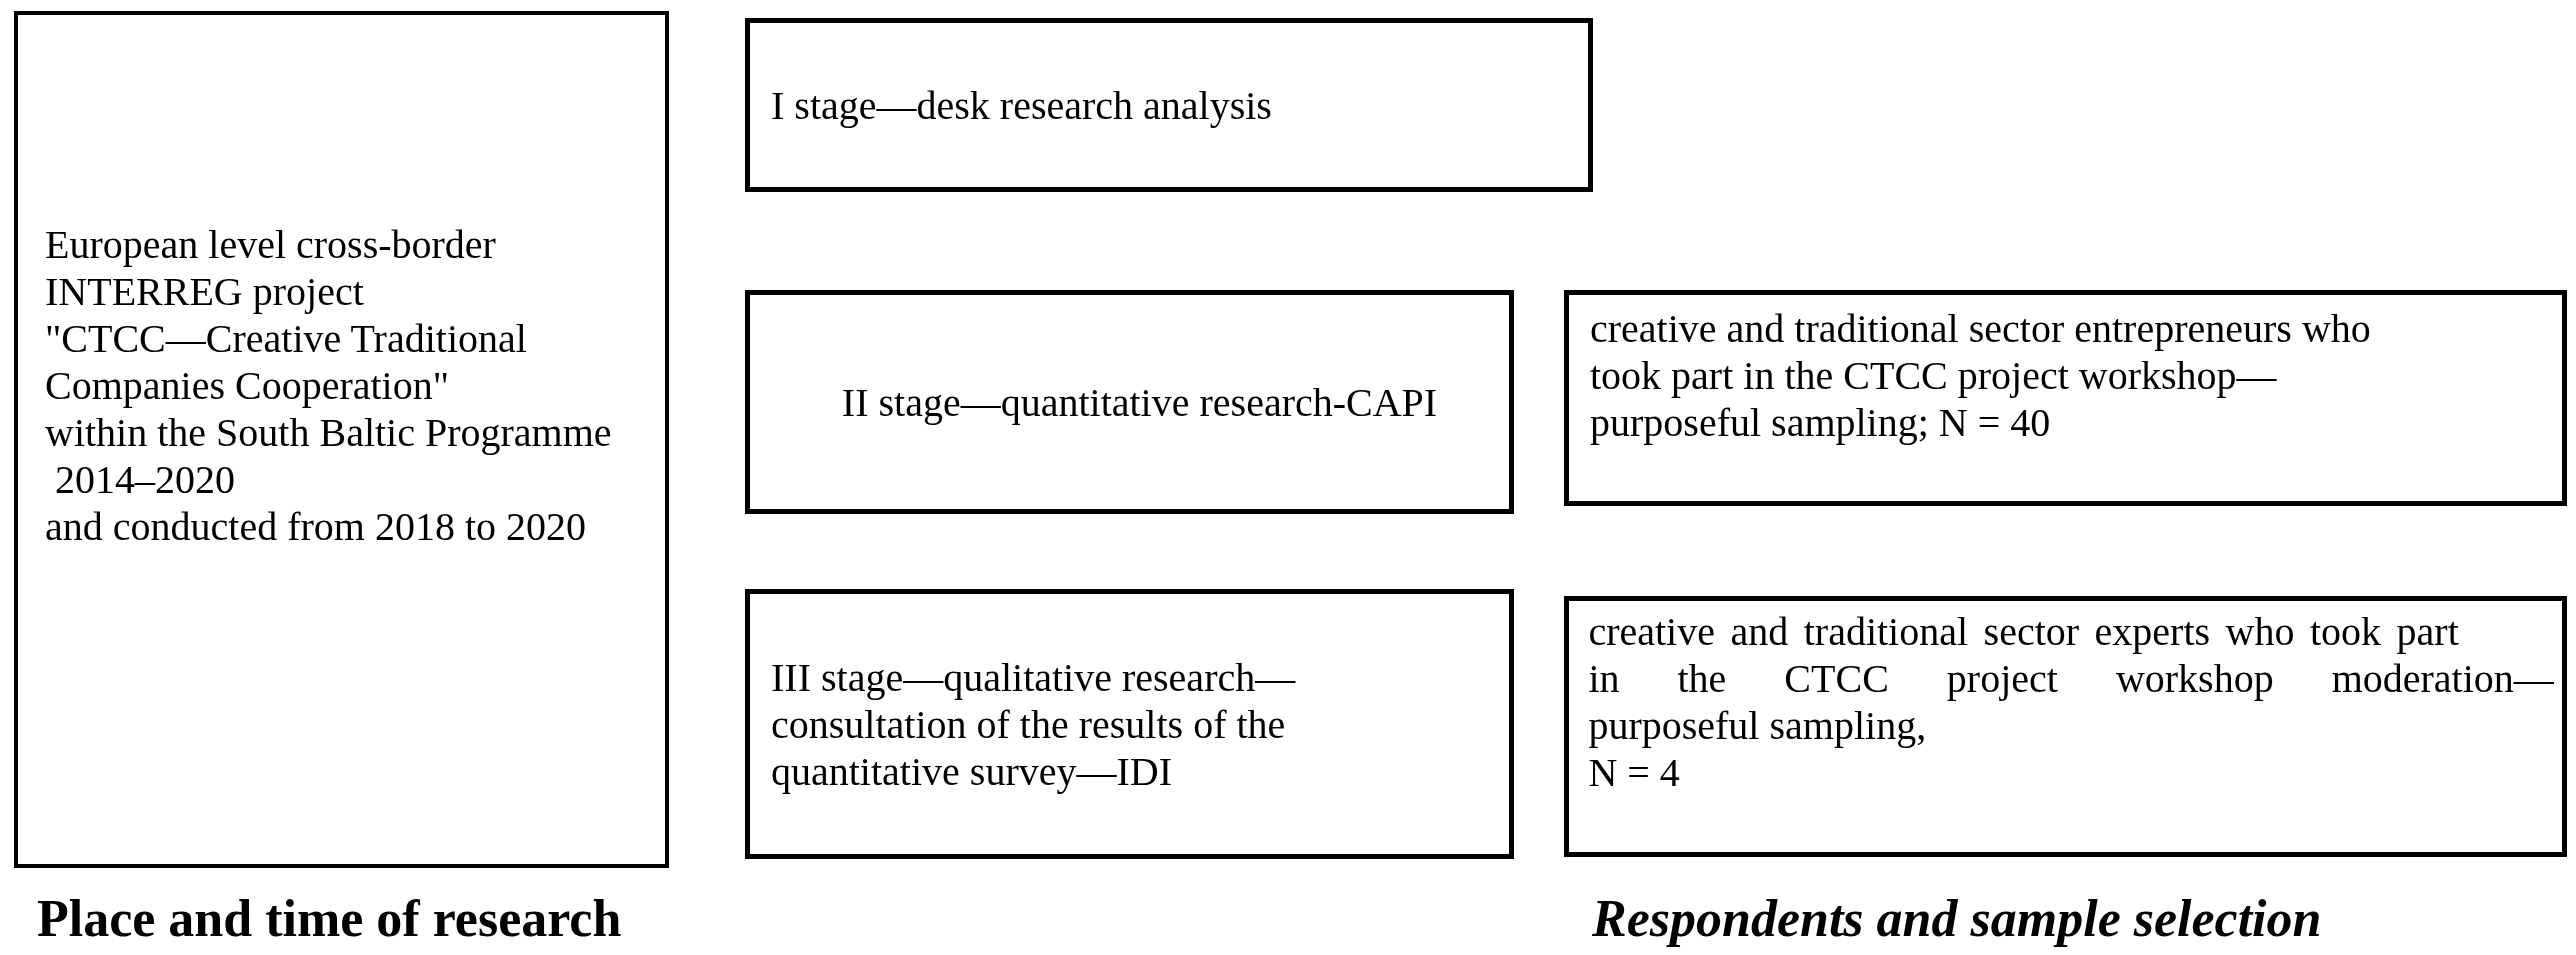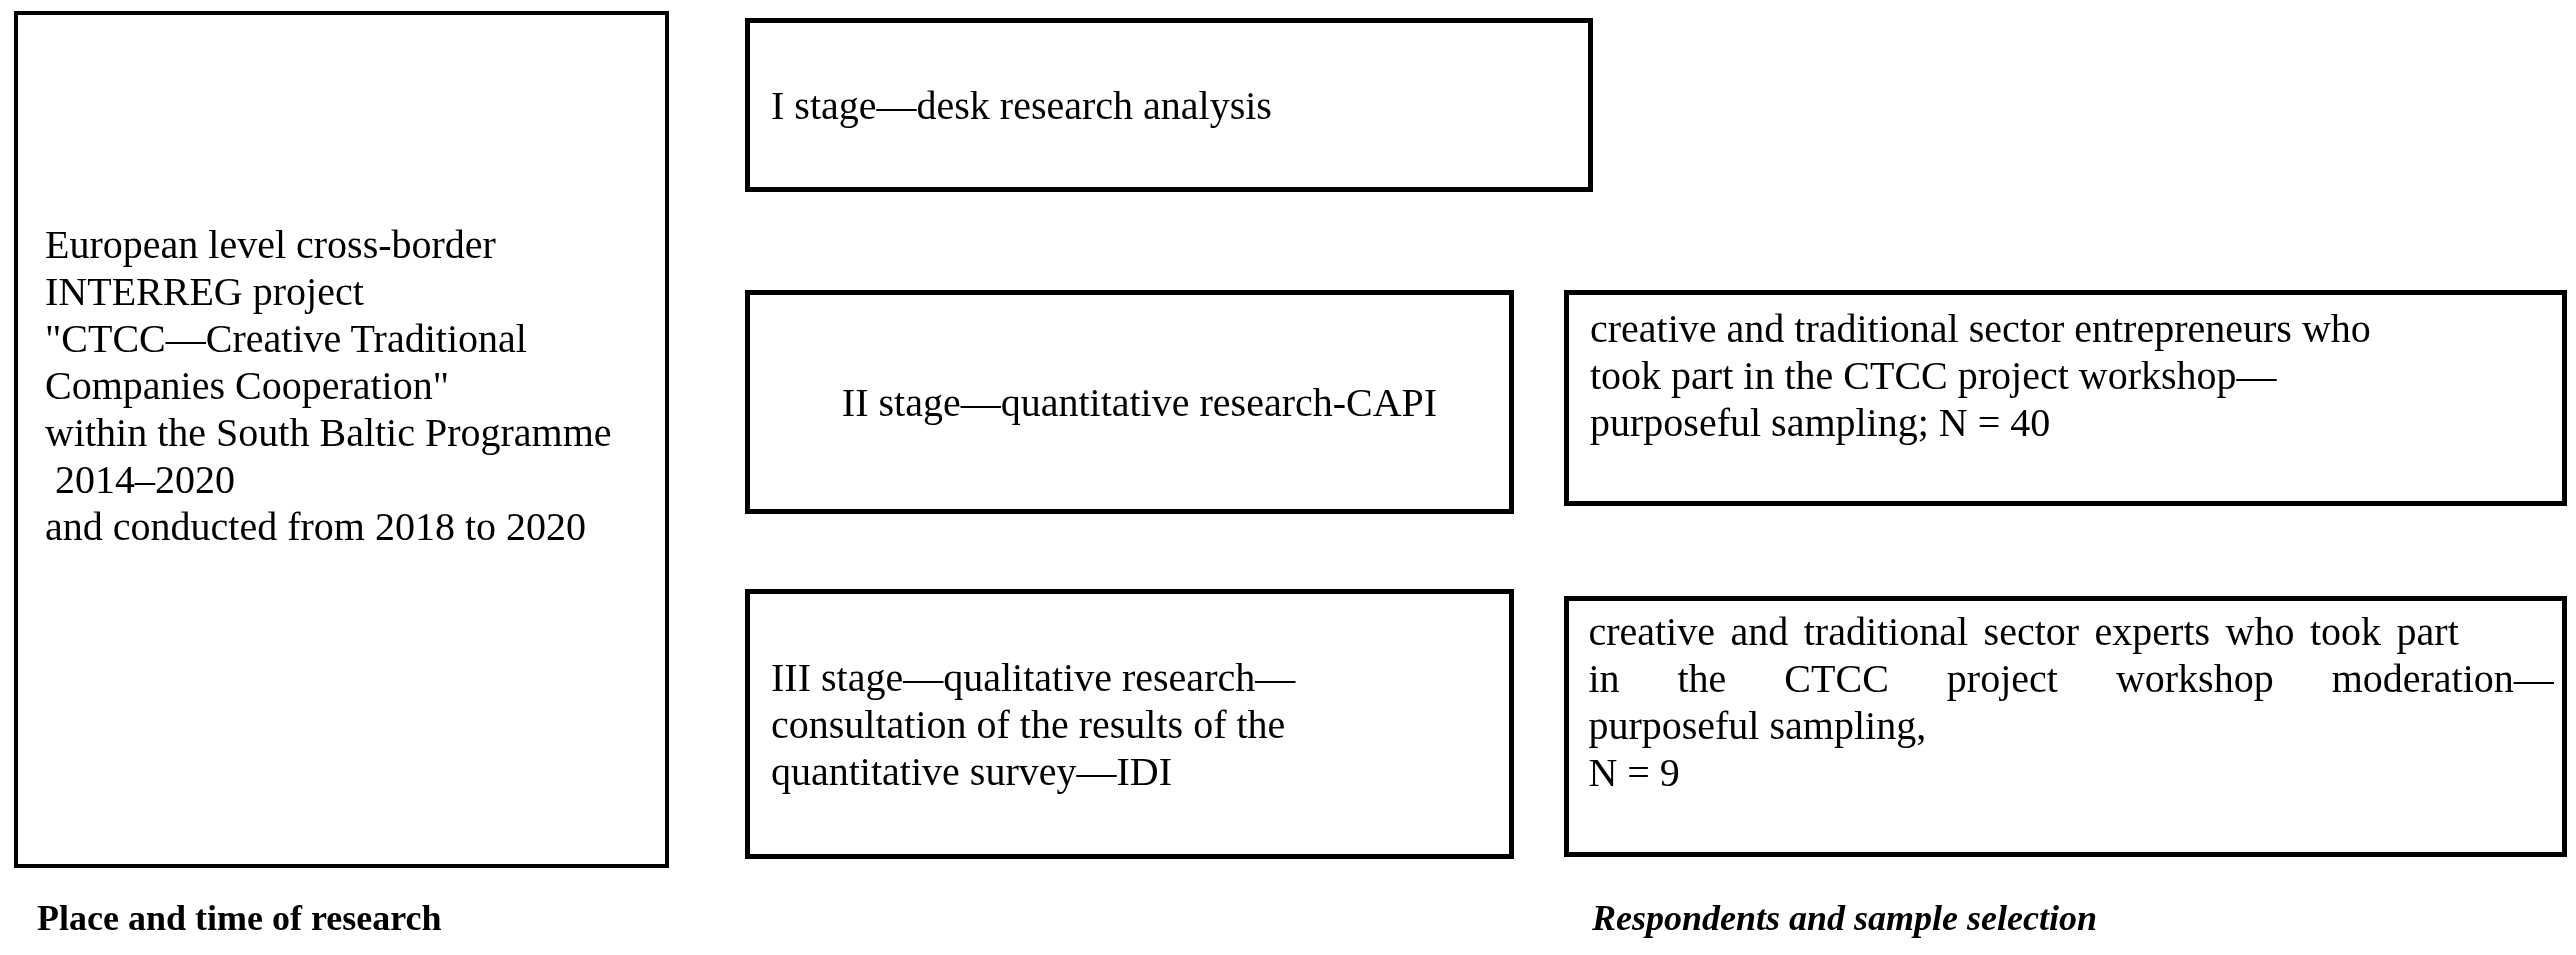--- a/index.html
+++ b/index.html
@@ -67,21 +67,21 @@
   .box-r2 {
     left: 1564px; top: 596px;
     width: 1003px; height: 261px;
     padding: 7px 21px 0 19.4px;
   }
   .ws-sm { word-spacing: 5.5px; }
   .ws-lg { word-spacing: 48px; }
   .col-label {
     position: absolute;
     top: 895px;
-    font-size: 36px;
+    font-size: 52px;
     line-height: 47px;
     font-weight: bold;
     color: #000000;
     white-space: nowrap;
   }
   .label-left  { left: 37px; }
   .label-mid   { left: 779px; }
   .label-right { left: 1592px; font-style: italic; }
 </style>
 </head>
@@ -116,20 +116,20 @@
   <div class="fig-box box-r1 box-text">
     <div class="line">creative and traditional sector entrepreneurs who</div>
     <div class="line">took part in the CTCC project workshop—</div>
     <div class="line">purposeful sampling; N = 40</div>
   </div>
 
   <div class="fig-box box-r2 box-text">
     <div class="line ws-sm">creative and traditional sector experts who took part</div>
     <div class="line ws-lg">in the CTCC project workshop moderation—</div>
     <div class="line">purposeful sampling,</div>
-    <div class="line">N = 9</div>
+    <div class="line">N = 4</div>
   </div>
 
   <div class="col-label label-left">Place and time of research</div>
   <div class="col-label label-right">Respondents and sample selection</div>
 
 </div>
 
 
 </body></html>

